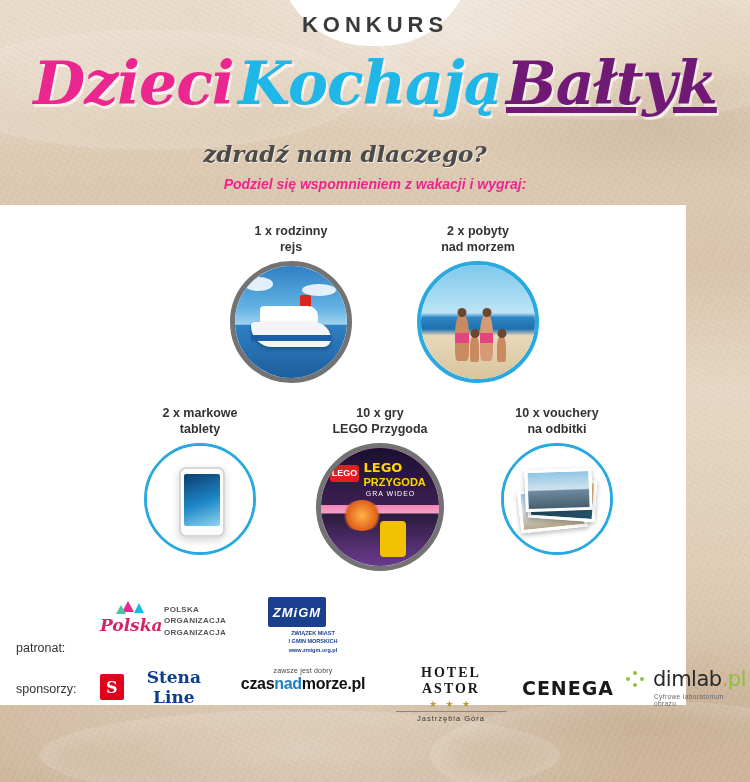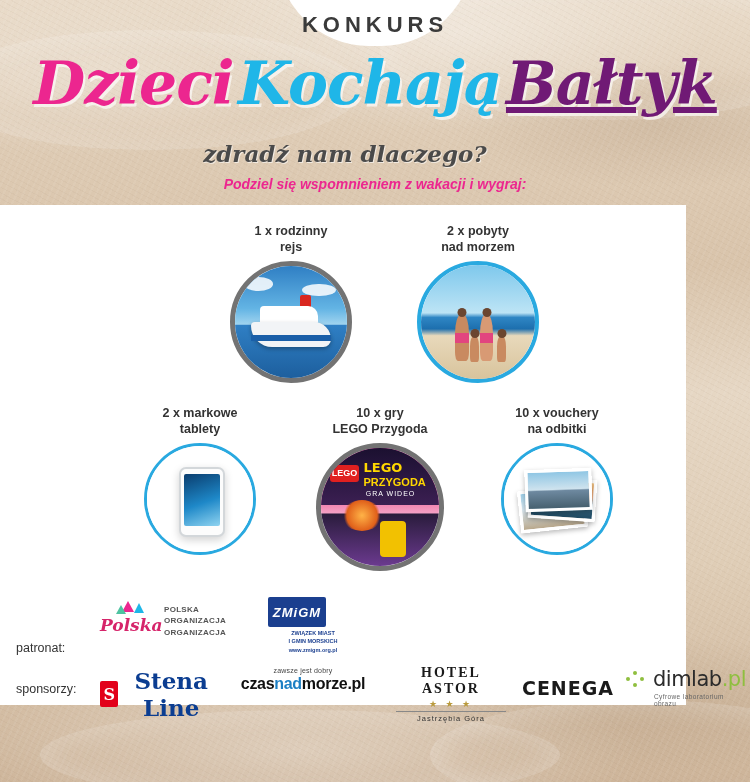--- a/index.html
+++ b/index.html
@@ -157,21 +157,21 @@
   .pol-side{font-size:8px;color:#555;line-height:1.45;text-align:left;font-weight:bold;letter-spacing:.3px;}
   .zmigm-box{
     width:58px;height:30px;background:#1b3f8f;border-radius:2px;color:#fff;
     font-weight:bold;font-size:13px;display:flex;align-items:center;justify-content:center;
     font-style:italic;letter-spacing:1px;
   }
   .zmigm-sub{font-size:5.5px;color:#1b3f8f;line-height:1.5;font-weight:bold;margin-top:2px;}
   .stena{display:flex;align-items:center;gap:4px;}
   .stena-sq{width:26px;height:26px;background:#e2001a;color:#fff;font-weight:bold;font-size:16px;
     display:flex;align-items:center;justify-content:center;border-radius:2px;font-family:"DejaVu Serif",serif;}
-  .stena-txt{font-family:"DejaVu Serif",serif;font-weight:bold;font-size:23px;color:#0b3d91;}
+  .stena-txt{font-family:"DejaVu Serif",serif;font-weight:bold;font-size:17px;color:#0b3d91;}
   .cnm{font-size:16px;font-weight:bold;color:#111;letter-spacing:-.3px;}
   .cnm .b{color:#1c7fc4;}
   .cnm-top{font-size:7px;color:#444;margin-bottom:1px;letter-spacing:.2px;}
   .astor{font-family:"Liberation Serif",serif;font-size:14px;letter-spacing:2px;color:#1a1a1a;font-weight:bold;}
   .astor-stars{color:#b99a3d;font-size:9px;letter-spacing:3px;margin:2px 0;}
   .astor-sub{font-size:7.5px;color:#333;letter-spacing:1px;border-top:1px solid #888;padding-top:2px;}
   .cenega{font-family:"DejaVu Sans",sans-serif;font-weight:bold;font-size:19px;color:#1a1a1a;letter-spacing:1px;}
   .dimlab{font-family:"DejaVu Sans",sans-serif;font-size:21px;color:#2b2b2b;letter-spacing:-.5px;}
   .dimlab .pl{color:#8fbf3f;}
   .dim-sub{font-size:6.5px;color:#666;letter-spacing:.4px;margin-top:2px;}

